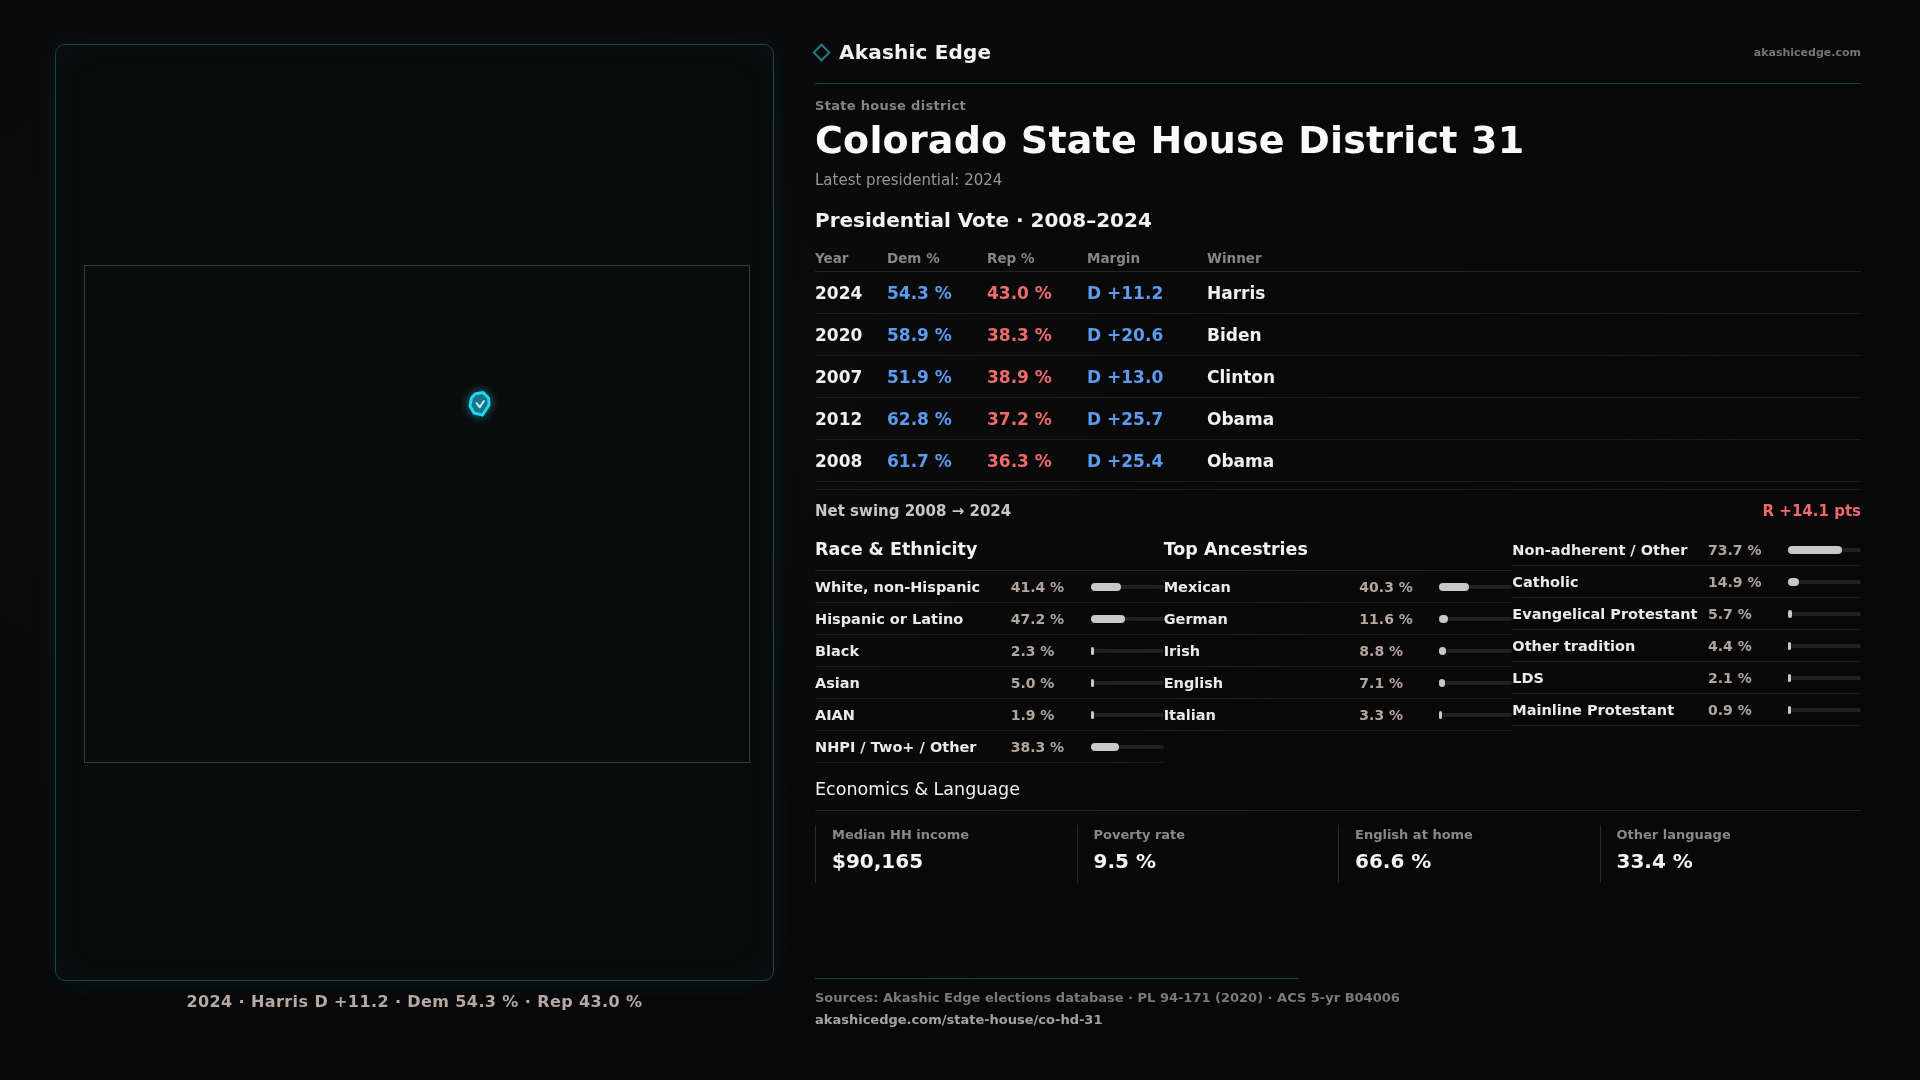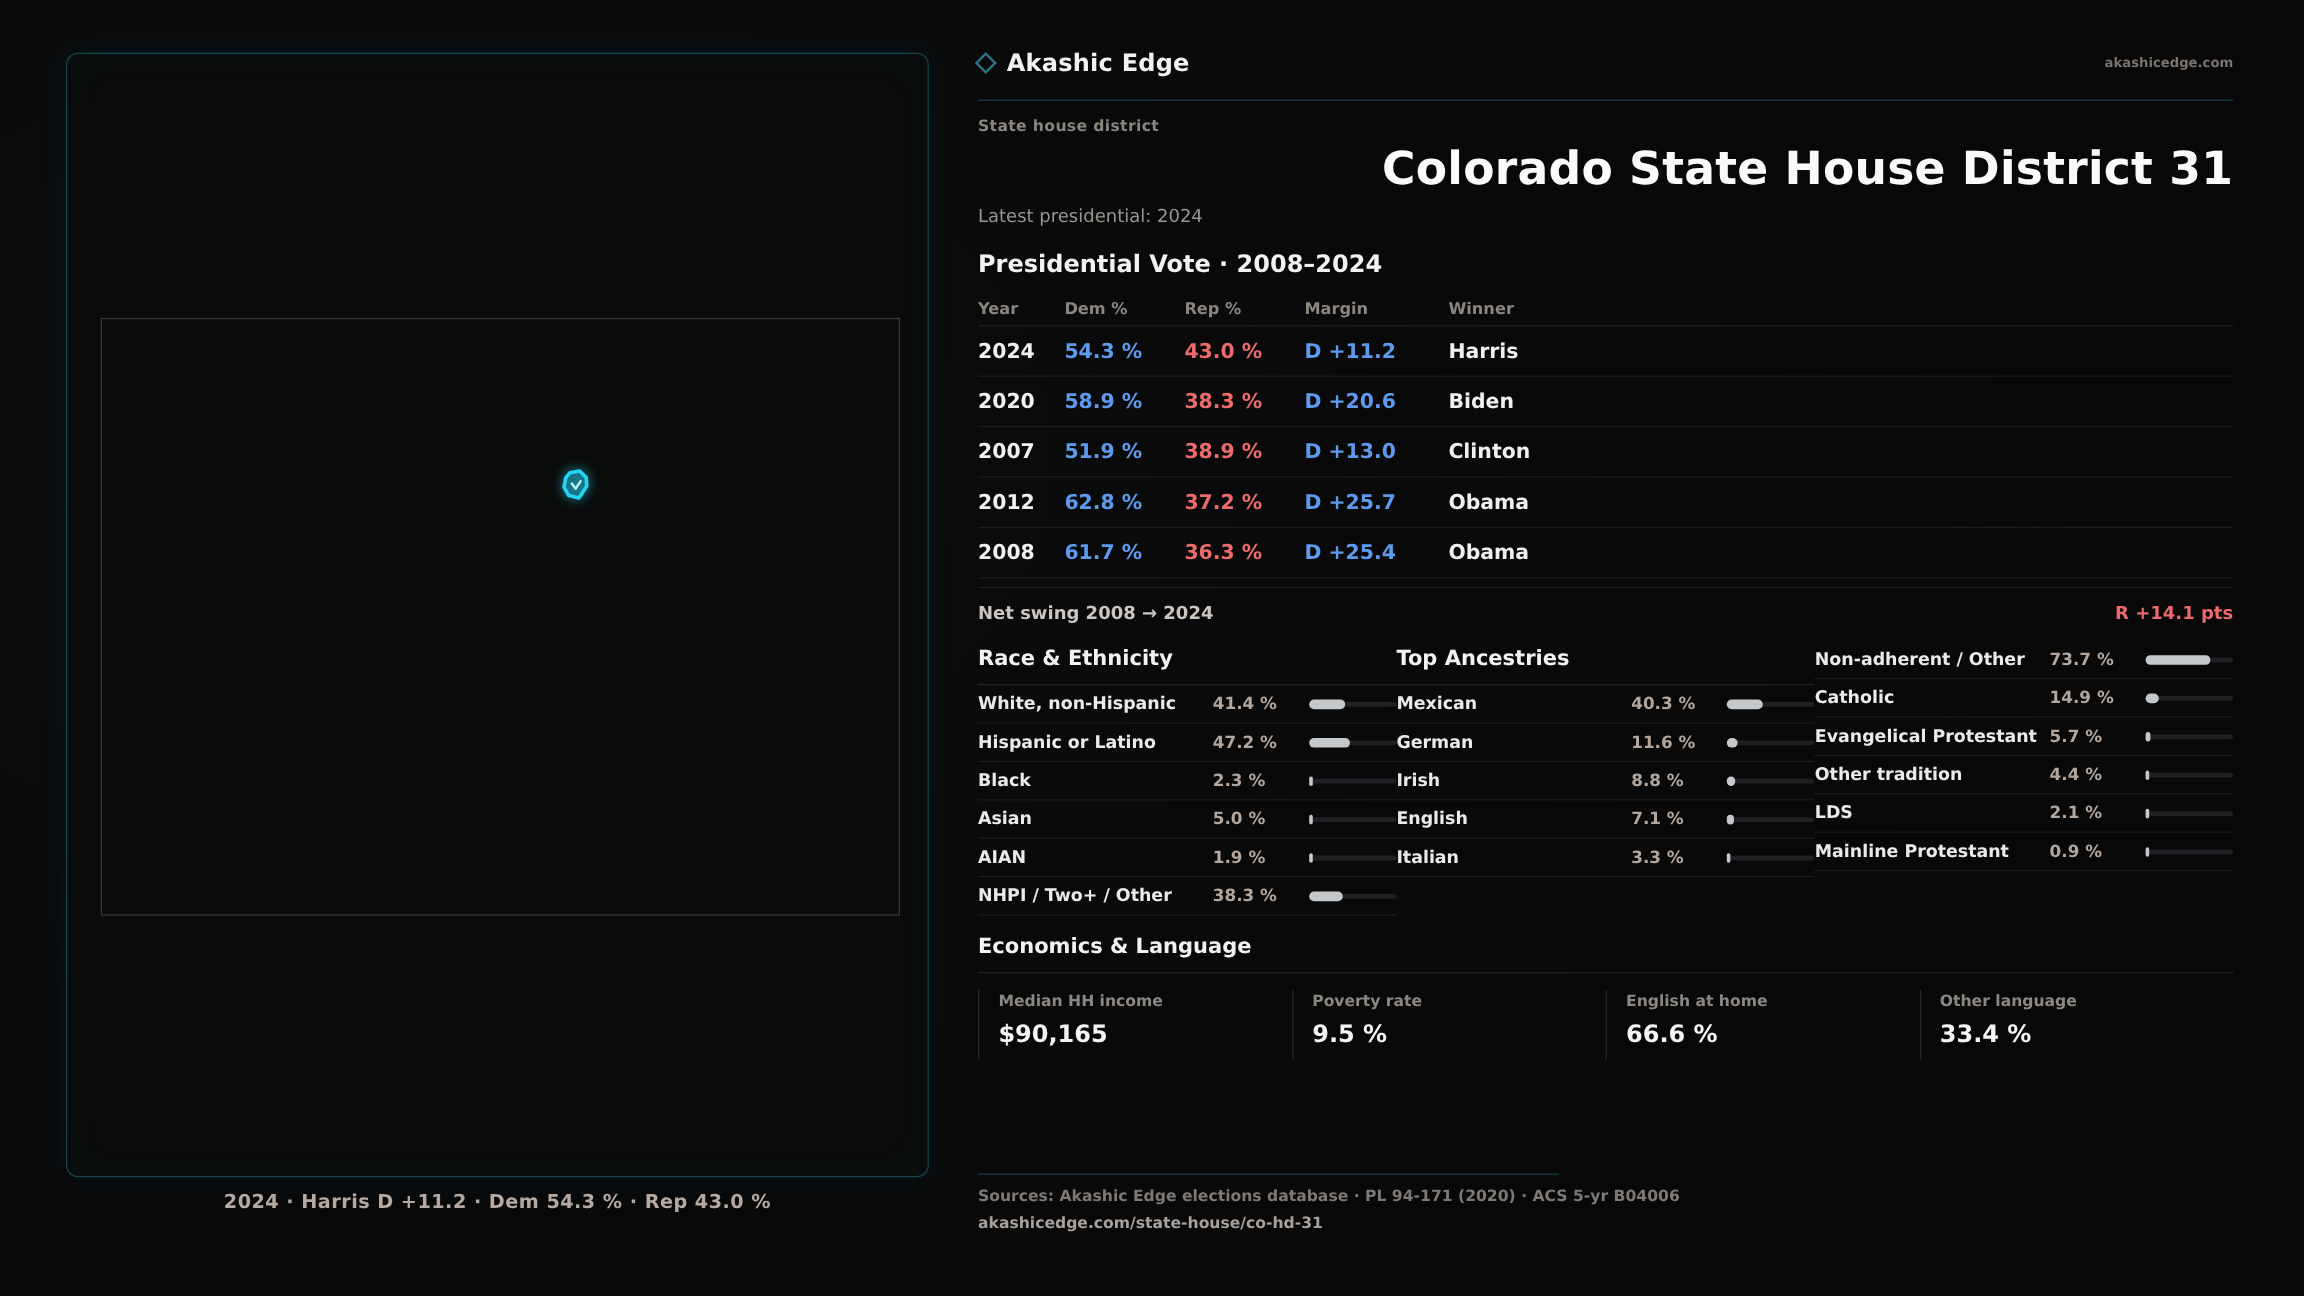--- a/index.html
+++ b/index.html
@@ -25,21 +25,21 @@
 
   .brand-row { margin-top:36px; height:32px; display:flex; align-items:center; justify-content:space-between; }
   .brand { display:flex; align-items:center; gap:11px; }
   .diamond { width:13px; height:13px; border:2px solid #2b7486; transform:rotate(45deg); }
   .brand-name { font-size:20px; font-weight:700; color:#f4f2f0; letter-spacing:.2px; }
   .site-link { font-size:11px; font-weight:700; color:#7b746e; }
 
   .teal-rule { margin-top:15px; height:1px; background:#14424b; }
 
   .kicker { margin-top:14px; font-size:13px; font-weight:600; color:#8a847f; letter-spacing:.3px; }
-  .page-title { margin-top:5px; font-size:38px; font-weight:700; color:#fafafa; letter-spacing:.2px;text-align:right; }
+  .page-title { margin-top:5px; font-size:38px; font-weight:700; color:#fafafa; letter-spacing:.2px; }
   .subtitle { margin-top:9px; font-size:15px; font-weight:400; color:#9b9590; }
 
   .pv-title { margin-top:19px; font-size:20px; font-weight:700; color:#f4f2f0; }
 
   .vote-table { margin-top:12px; }
   .vt-row { display:grid; grid-template-columns:72px 100px 100px 120px 1fr; align-items:center; }
   .vt-head { height:28px; border-bottom:1px solid #232327; font-size:13.5px; font-weight:600; color:#8b8580; }
   .vt-data { height:42px; border-bottom:1px solid #1d1d20; font-size:17px; font-weight:700; }
   .vt-year { color:#f2f0ee; }
   .vt-dem  { color:#5d9bef; }
@@ -56,21 +56,21 @@
   .panel-title { font-size:17.5px; font-weight:700; color:#f4f2f0; padding:5px 0 11px 0;
                  border-bottom:1px solid #232327; }
   .demo-row { display:grid; grid-template-columns:1fr 80px 73px; align-items:center; height:32px;
               border-bottom:1px solid #1c1c1f; }
   .demo-label { font-size:14.5px; font-weight:600; color:#eceae8; white-space:nowrap; }
   .demo-value { font-size:14px; font-weight:600; color:#b2a69d; white-space:nowrap; }
   .demo-bar { position:relative; height:8px; }
   .demo-bar-track { position:absolute; left:0; right:0; top:2px; height:4px; border-radius:2px; background:#202024; }
   .demo-bar-fill { position:absolute; left:0; top:0; height:8px; border-radius:4px; background:#c6c9cb; min-width:3px; }
 
-  .econ-title { margin-top:16px; font-size:17.5px; font-weight:700; color:#f4f2f0;
+  .econ-title { margin-top:16px; font-size:17.5px; font-weight:400; color:#f4f2f0;
                 padding-bottom:11px; border-bottom:1px solid #232327; }
   .stats { display:grid; grid-template-columns:repeat(4,1fr); margin-top:14px; }
   .stat-card { border-left:1px solid #29292d; padding:2px 0 4px 16px; height:58px; }
   .stat-label { font-size:13px; font-weight:600; color:#8d8782; }
   .stat-value { margin-top:7px; font-size:20px; font-weight:700; color:#f6f4f2; }
 
   .footer { position:absolute; left:0; top:978px; width:100%; }
   .footer-rule { width:484px; height:1px; background:#14424b; }
   .sources { margin-top:11px; font-size:13px; font-weight:600; color:#7e7974; }
   .permalink { margin-top:7px; font-size:13px; font-weight:700; color:#a8a19b; }

